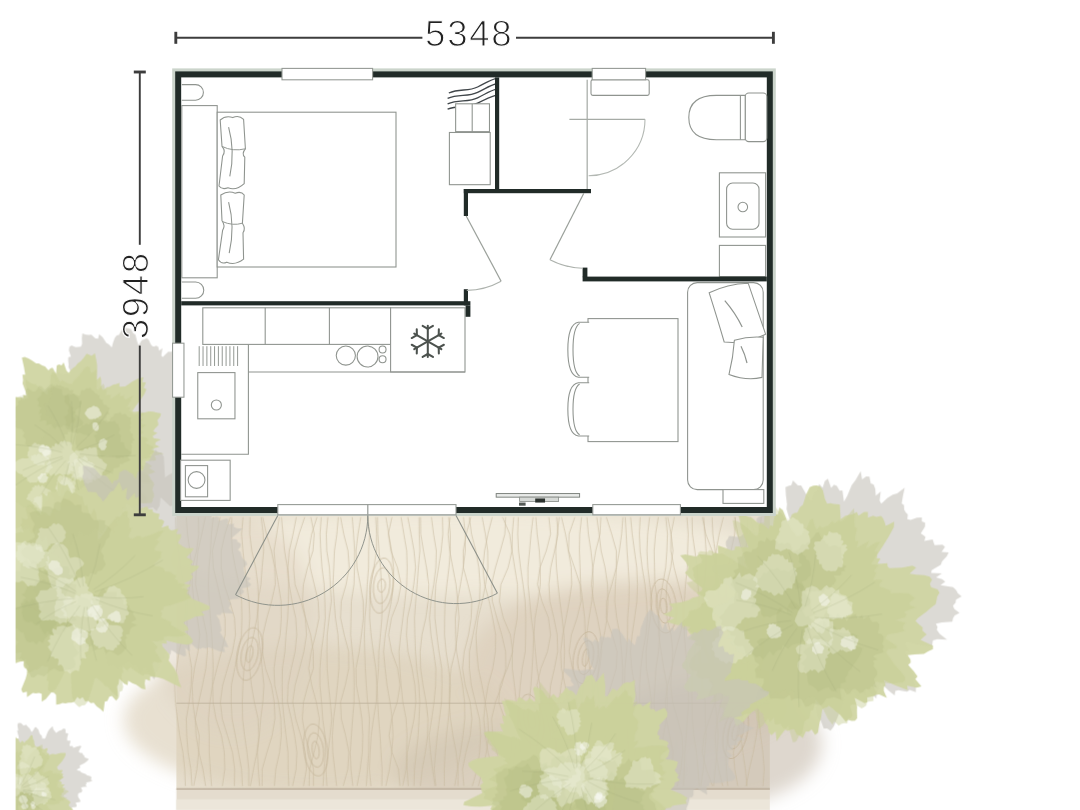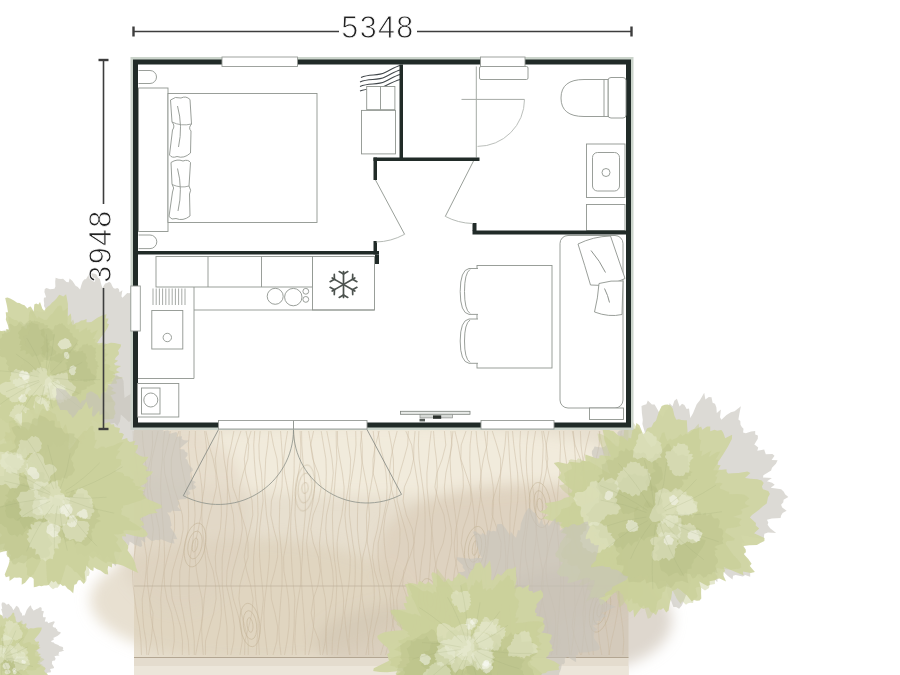--- a/index.html
+++ b/index.html
@@ -1,16 +1,16 @@
 <!DOCTYPE html>
 <html><head>
 <meta charset="utf-8">
 <style>
 html,body{margin:0;padding:0;background:#ffffff;}
-#c{width:856px;height:675px;position:relative;overflow:hidden;}
+#c{width:856px;height:675px;position:relative;overflow:hidden;margin-left:13px;}
 text{font-family:"Liberation Sans",sans-serif;}
 </style>
 </head>
 <body>
 <div id="c">
 <svg width="900" height="675" viewBox="0 0 900 675">
 <defs>
 <filter id="soft" x="-40%" y="-40%" width="180%" height="180%">
           <feGaussianBlur stdDeviation="7"></feGaussianBlur>
         </filter>

